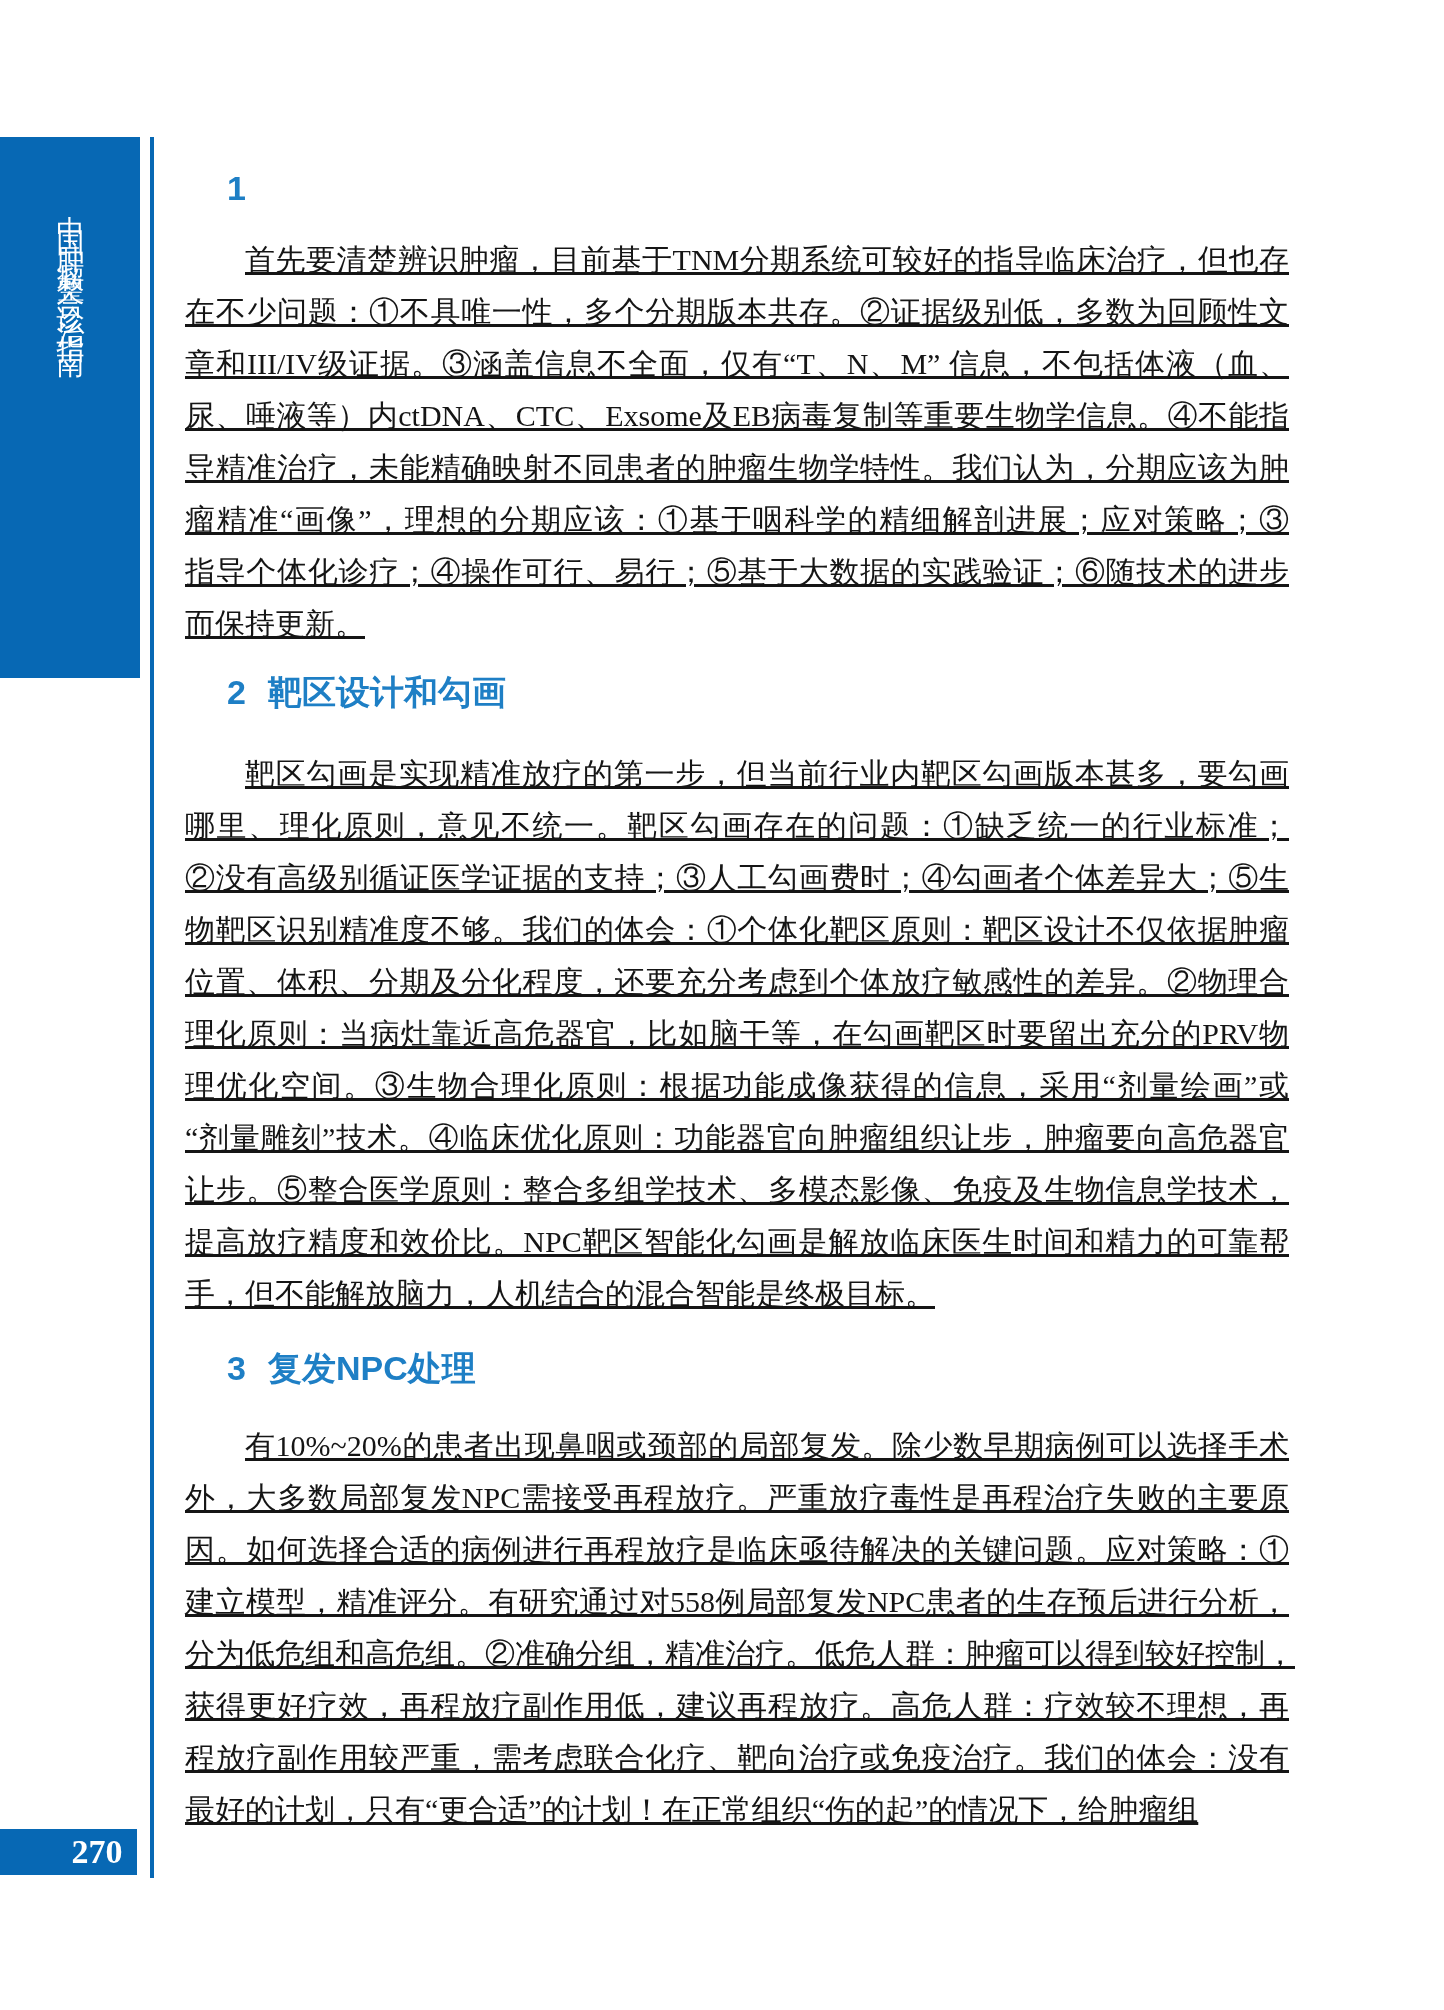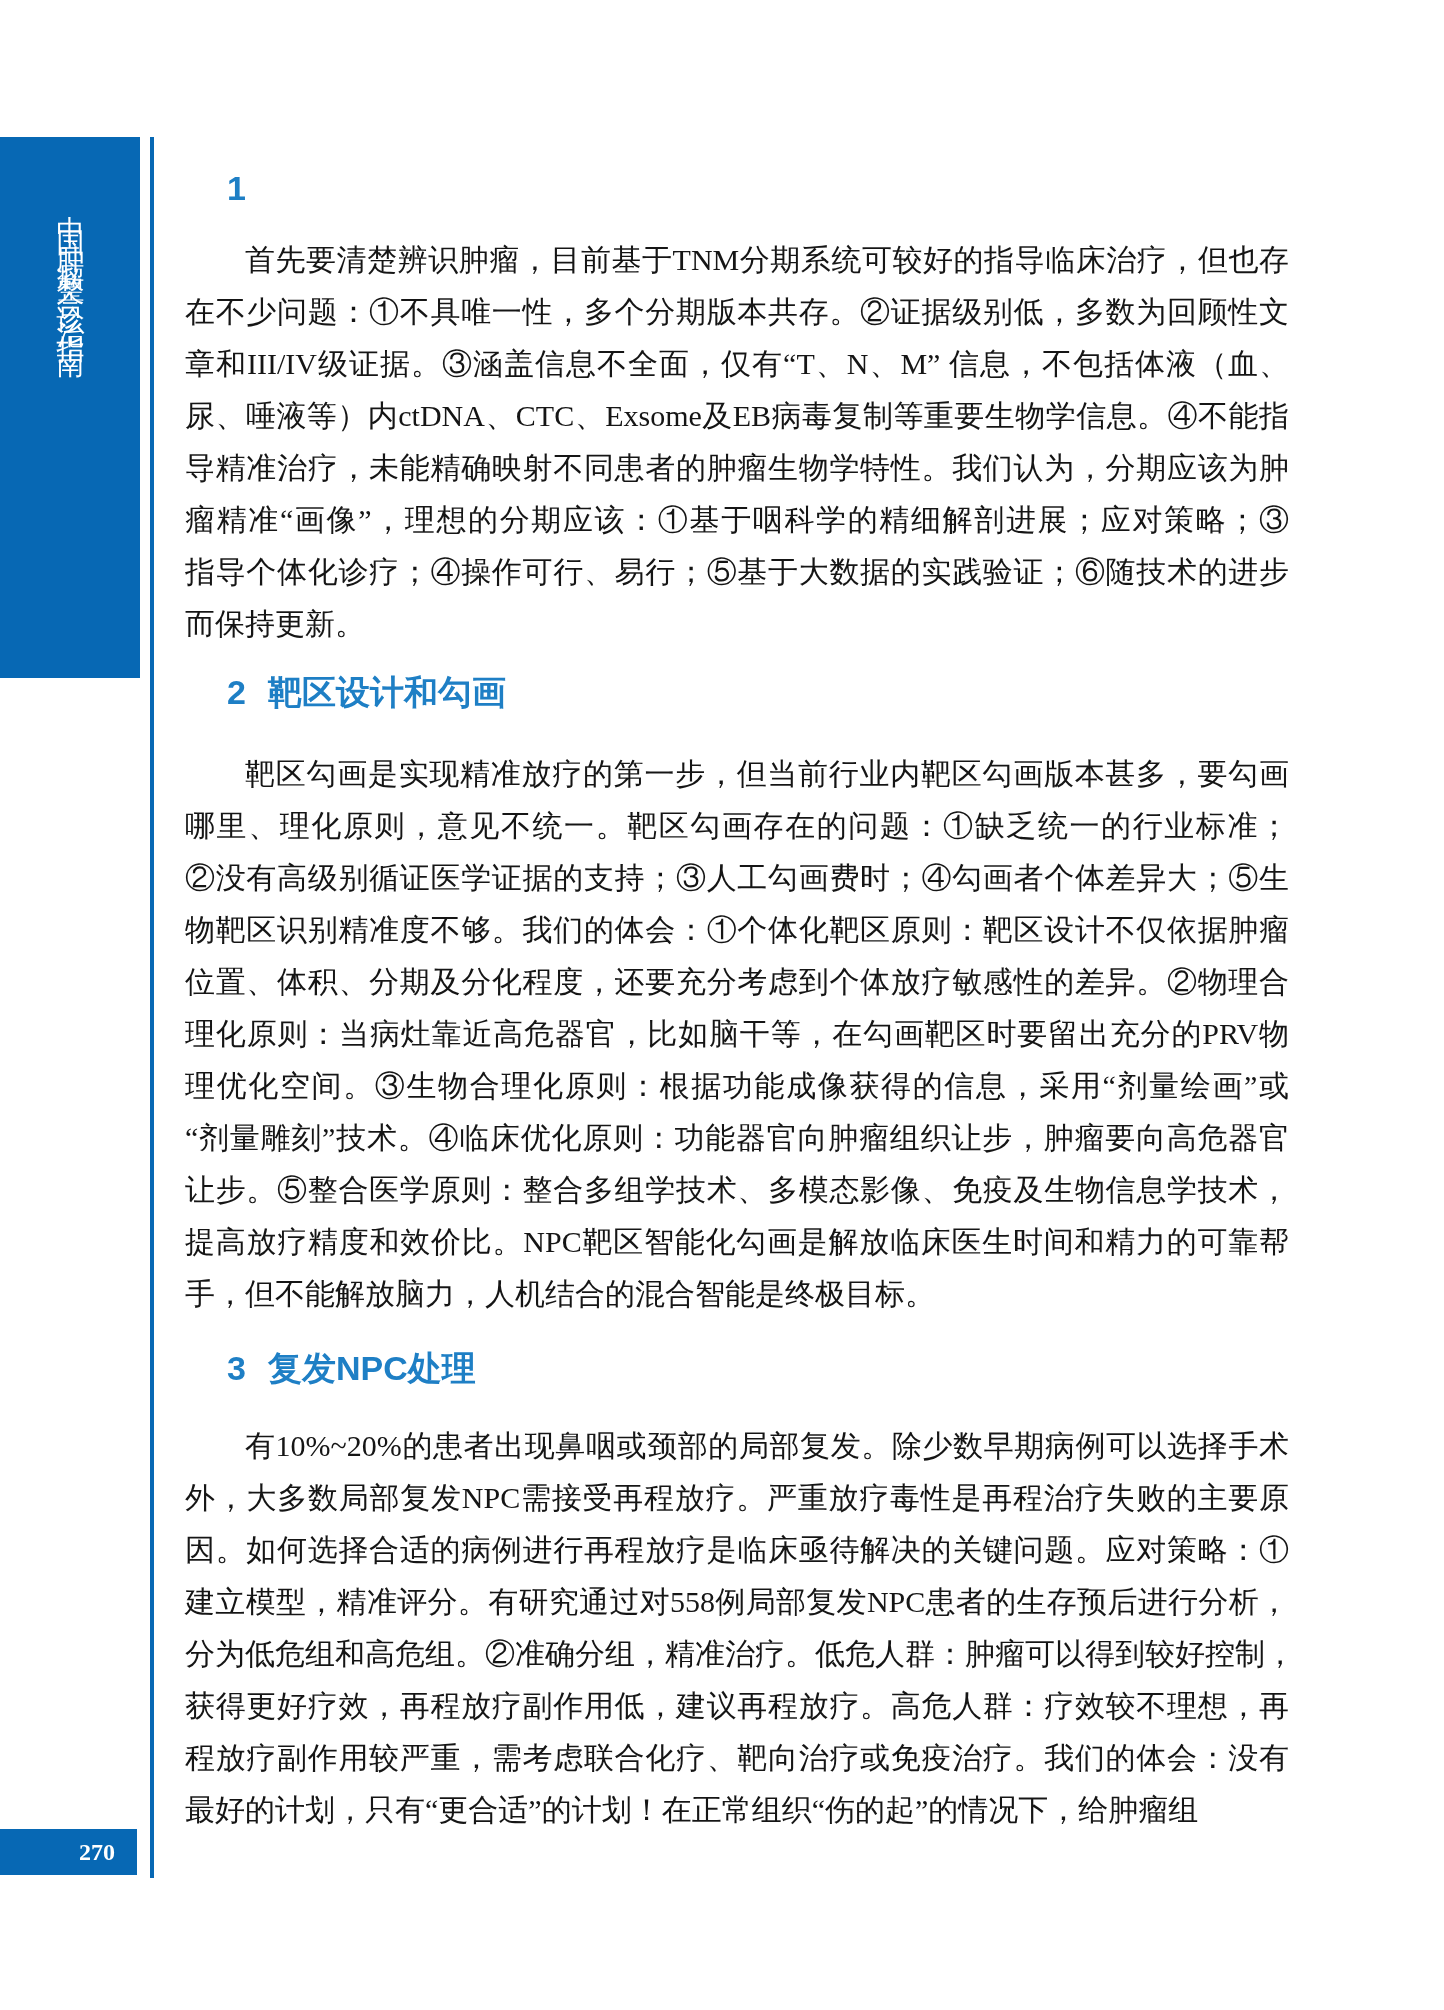--- a/index.html
+++ b/index.html
@@ -44,21 +44,21 @@
 
   
   .page-number-badge {
     position: absolute;
     left: 0; top: 1829px;
     width: 137px; height: 46px;
     background: var(--brand, #0768b4);
     color: #ffffff;
     font-family: "Liberation Serif", "DejaVu Serif", serif;
     font-weight: bold;
-    font-size: 24px;
+    font-size: 34px;
     display: flex;
     align-items: center;
     justify-content: center;
     padding-left: 57px;
   }
 
   
   .content {
     position: absolute;
     left: 185px; top: 150px;
@@ -77,20 +77,21 @@
     line-height: 44px;
     color: var(--heading, #1e7fc5);
   }
   .section:nth-child(1) .section-heading { margin-top: 16px; margin-bottom: 24px; }
   .section:nth-child(2) .section-heading { margin-top: 20px; margin-bottom: 34px; }
   .section:nth-child(3) .section-heading { margin-top: 26px; margin-bottom: 30px; }
 
   .paragraph {
     font-size: 30px;
     line-height: 52px;
+    text-decoration: underline;
   }
   .paragraph .line {
     text-align: justify;
     text-align-last: justify;
     white-space: nowrap;
   }
   .paragraph .line.line-last {
     text-align-last: left;
   }
   .paragraph .line:first-child {

